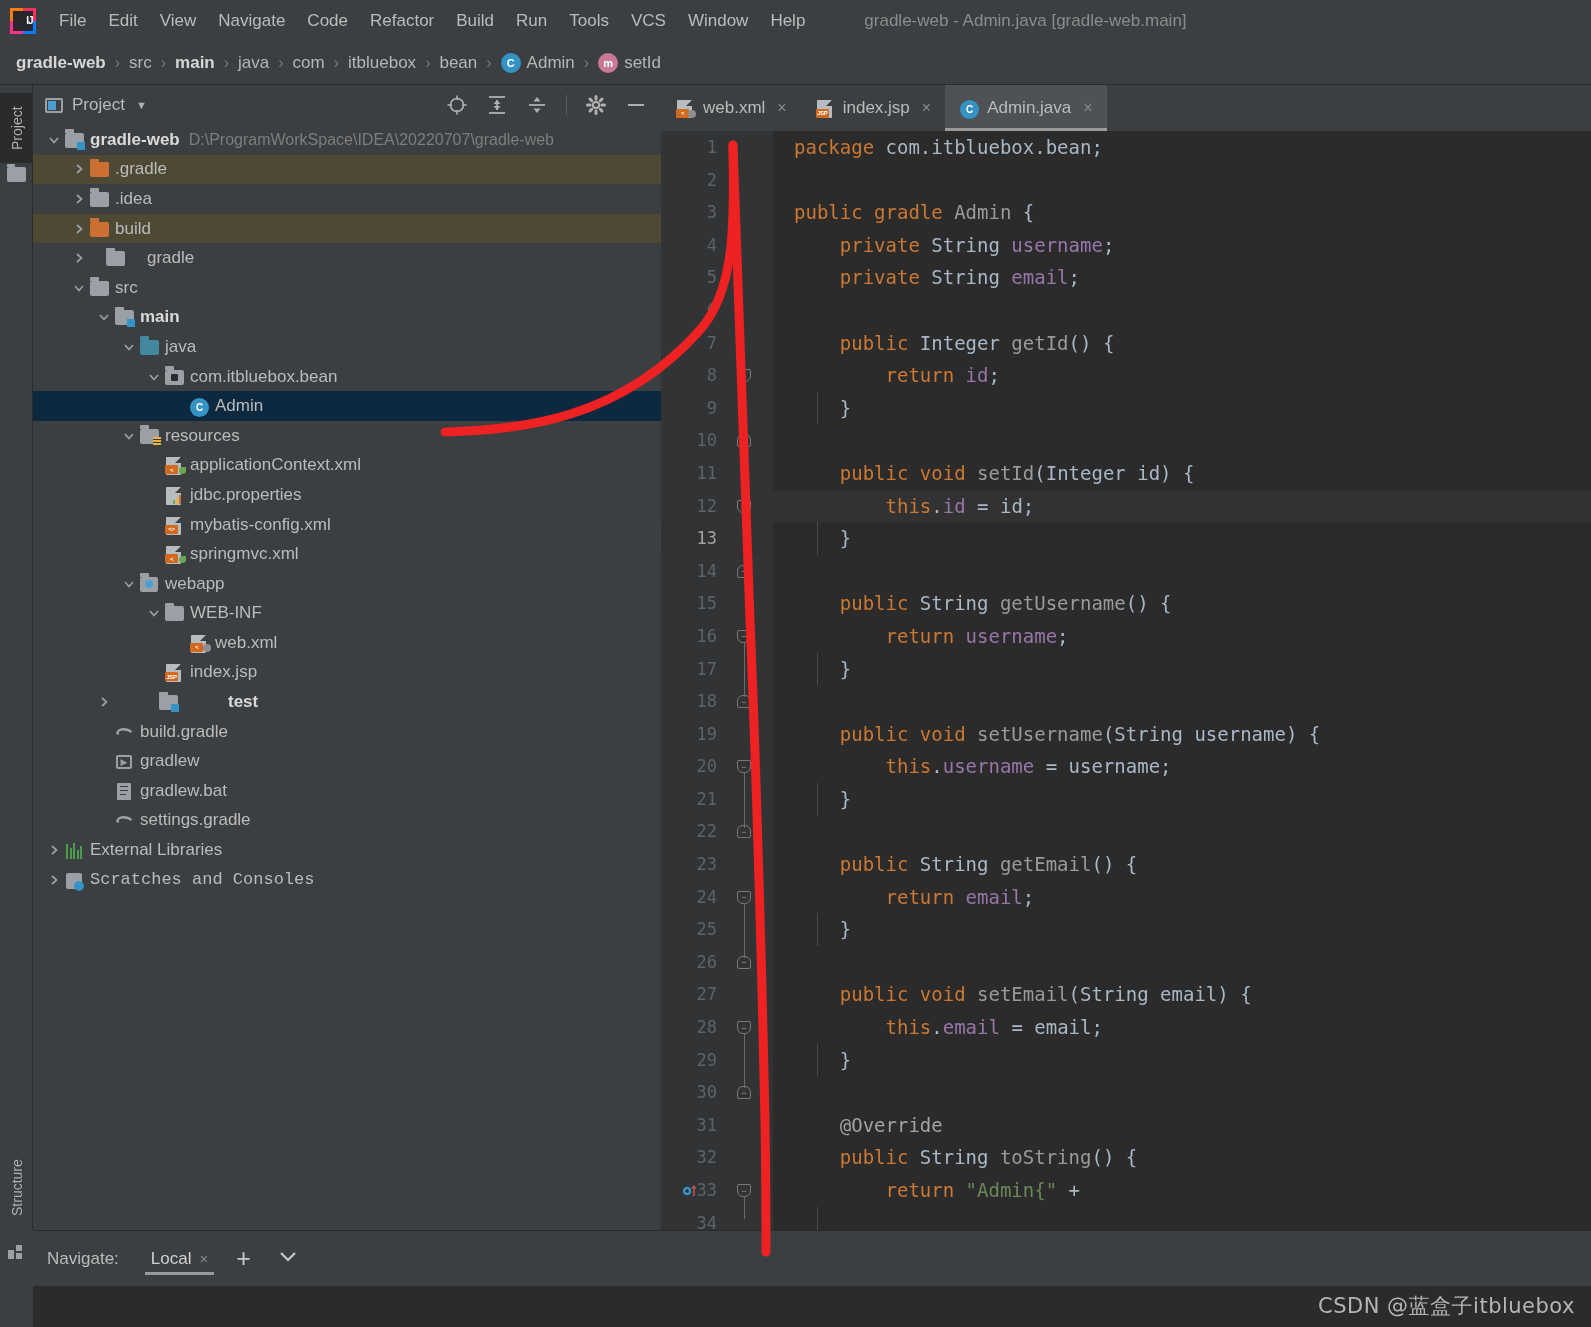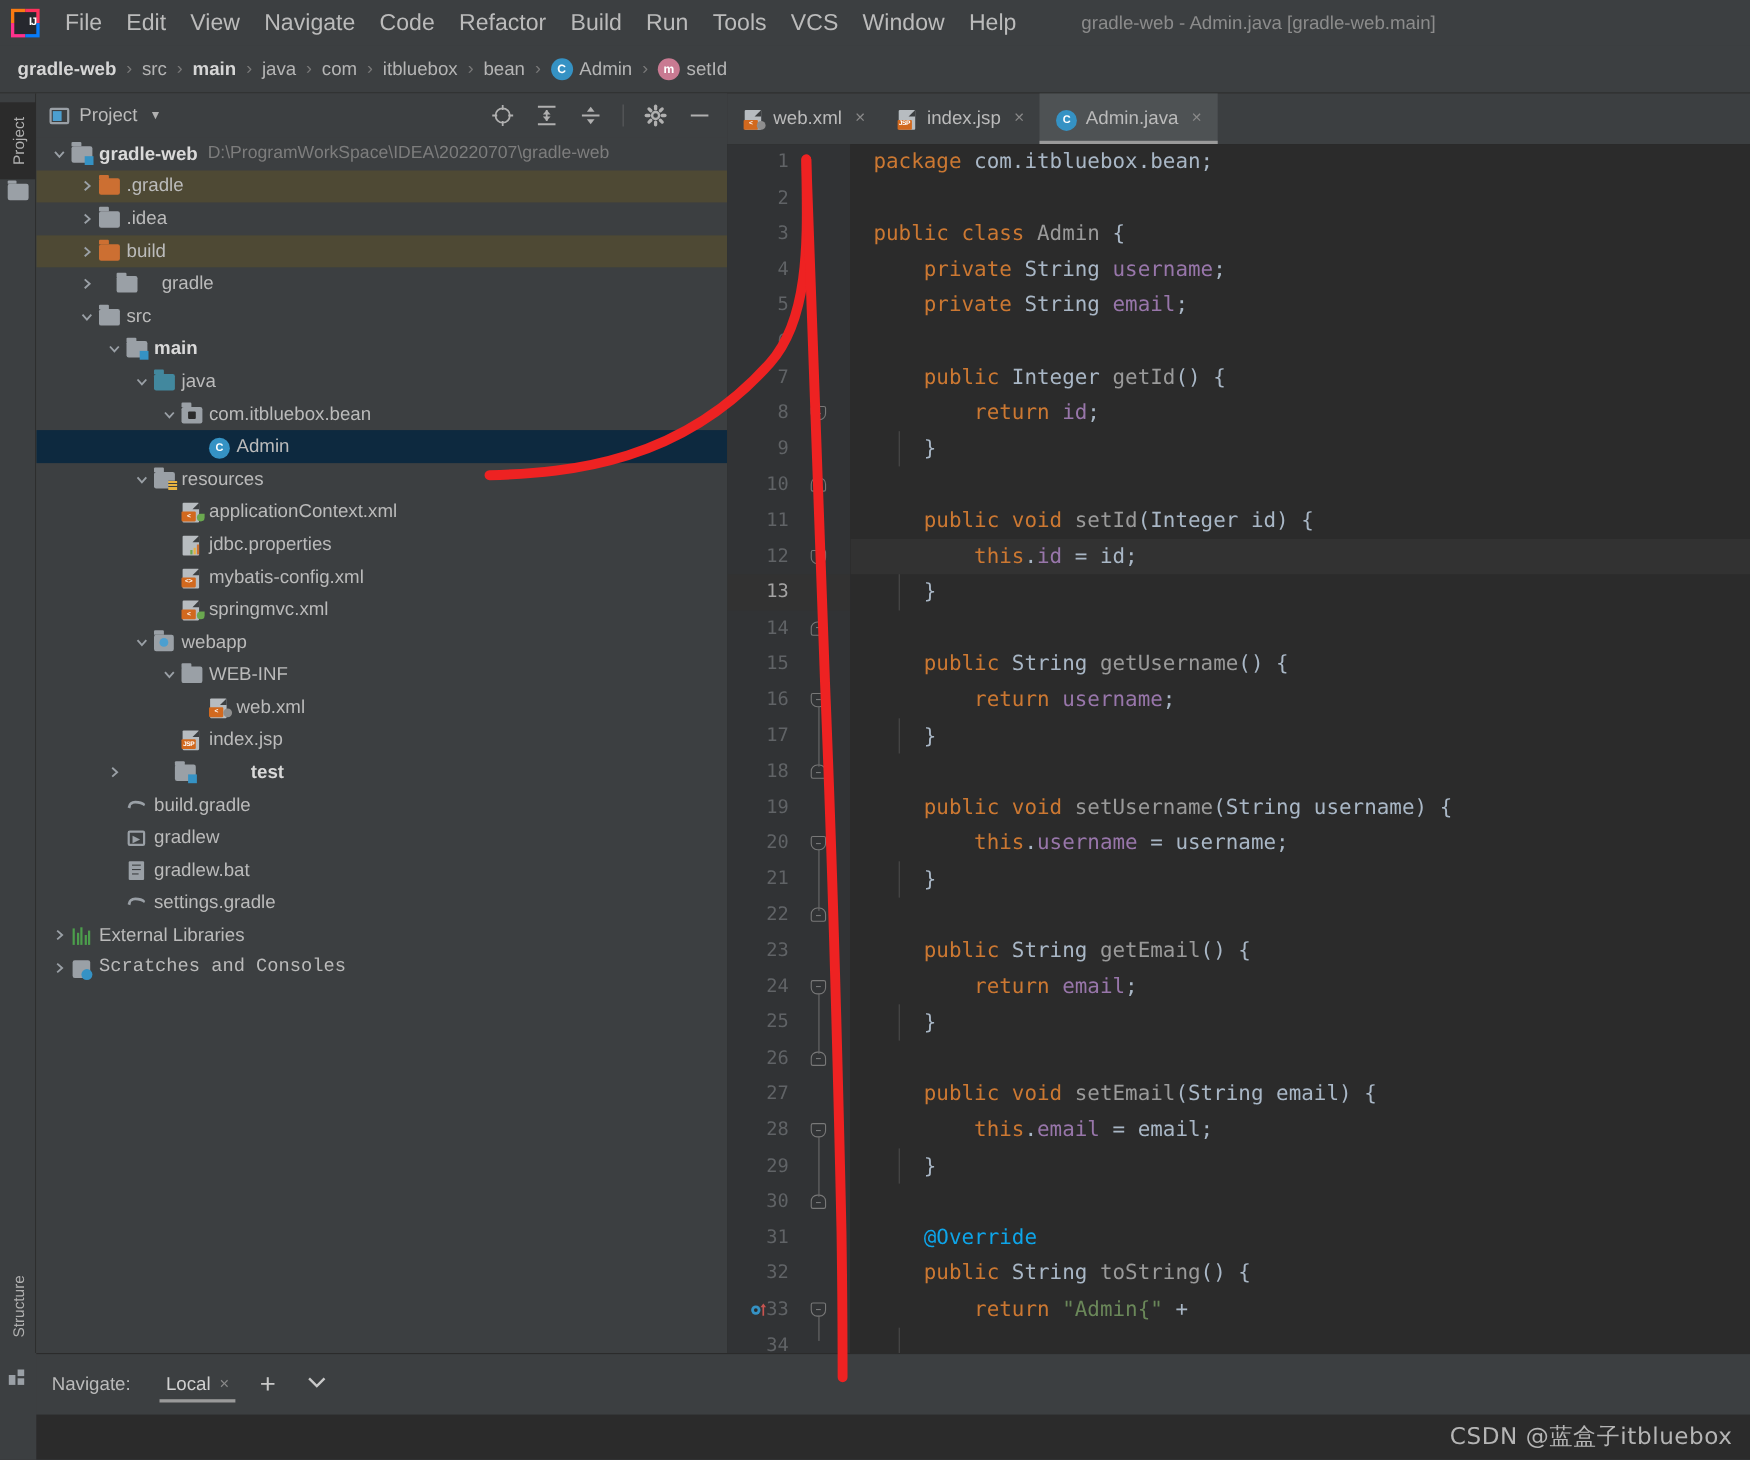--- a/index.html
+++ b/index.html
@@ -32,21 +32,21 @@
     position:absolute; left:3px; top:3px; width:20px; height:20px;
     background:#26282e; z-index:2;
   }
   .ij-logo .ij {
     position:absolute; left:3px; top:3px; width:33px; height:20px;
     z-index:3; color:#fff; font-size:10px; font-weight:bold;
     display:flex; align-items:center; justify-content:center;
     font-family:"Liberation Sans", sans-serif; letter-spacing:-1px;
   }
   .menu-item {
-    color: #bbbbbb; font-size: 21px; padding: 0 11px; line-height: 41px;
+    color: #bbbbbb; font-size: 17px; padding: 0 11px; line-height: 41px;
     cursor: default; white-space: nowrap;
   }
   .win-title {
     color: #8c8c8c; font-size: 17px; margin-left: 48px; white-space: nowrap;
   }
 
   
   .breadcrumb {
     position: absolute; top: 41px; left: 0; width: 1591px; height: 44px;
     background: #3c3f41;
@@ -250,21 +250,21 @@
   }
   .cline.current { background:#323232; }
   .indent-guide {
     position:absolute; width:1px; background:#4b4b4b;
   }
   .kw  { color:#cc7832; }
   .typ { color:#a9b7c6; }
   .fld { color:#9876aa; }
   .mth { color:#9a9a9a; }
   .str { color:#6a8759; }
-  .ann { color:#0ea5e9; }
+  .ann { color:#a3a3a3; }
   .pln { color:#a9b7c6; }
 
   
   .bottombar {
     position:absolute; left:33px; top:1230px; width:1558px; height:56px;
     background:#3c3f41; display:flex; align-items:center; padding-left:14px;
     gap:0px; border-top:1px solid #2b2b2b;
   }
   .term-label { color:#bbbbbb; font-size:17px; margin-right:26px; }
   .term-tab {
@@ -857,21 +857,21 @@
           <div class="fold-bar" style="top: 380.6px; height: 55.2px;"></div>
           <div class="fold-bar" style="top: 511px; height: 55.2px;"></div>
           <div class="fold-bar" style="top: 641.4px; height: 55.2px;"></div>
           <div class="fold-bar" style="top: 771.8px; height: 55.2px;"></div>
           <div class="fold-bar" style="top: 902.2px; height: 55.2px;"></div>
           <div class="fold-bar" style="top: 1065.2px; height: 22.6px;"></div>
         </div>
       <div class="codearea" id="codearea">
           <div class="cline"><span class="kw">package </span><span class="pln">com.itbluebox.bean;</span></div>
           <div class="cline"></div>
-          <div class="cline"><span class="kw">public class </span><span class="mth">Admin</span><span class="pln"> {</span></div>
+          <div class="cline"><span class="kw">public gradle </span><span class="mth">Admin</span><span class="pln"> {</span></div>
           <div class="cline"><span class="kw">    private </span><span class="typ">String </span><span class="fld">username</span><span class="pln">;</span></div>
           <div class="cline"><span class="kw">    private </span><span class="typ">String </span><span class="fld">email</span><span class="pln">;</span></div>
           <div class="cline"></div>
           <div class="cline"><span class="kw">    public </span><span class="typ">Integer </span><span class="mth">getId</span><span class="pln">() {</span></div>
           <div class="cline"><span class="kw">        return </span><span class="fld">id</span><span class="pln">;</span></div>
           <div class="cline"><span class="pln">    }</span></div>
           <div class="cline"></div>
           <div class="cline"><span class="kw">    public void </span><span class="mth">setId</span><span class="pln">(</span><span class="typ">Integer</span><span class="pln"> id) {</span></div>
           <div class="cline current"><span class="kw">        this</span><span class="pln">.</span><span class="fld">id</span><span class="pln"> = id;</span></div>
           <div class="cline"><span class="pln">    }</span></div>

